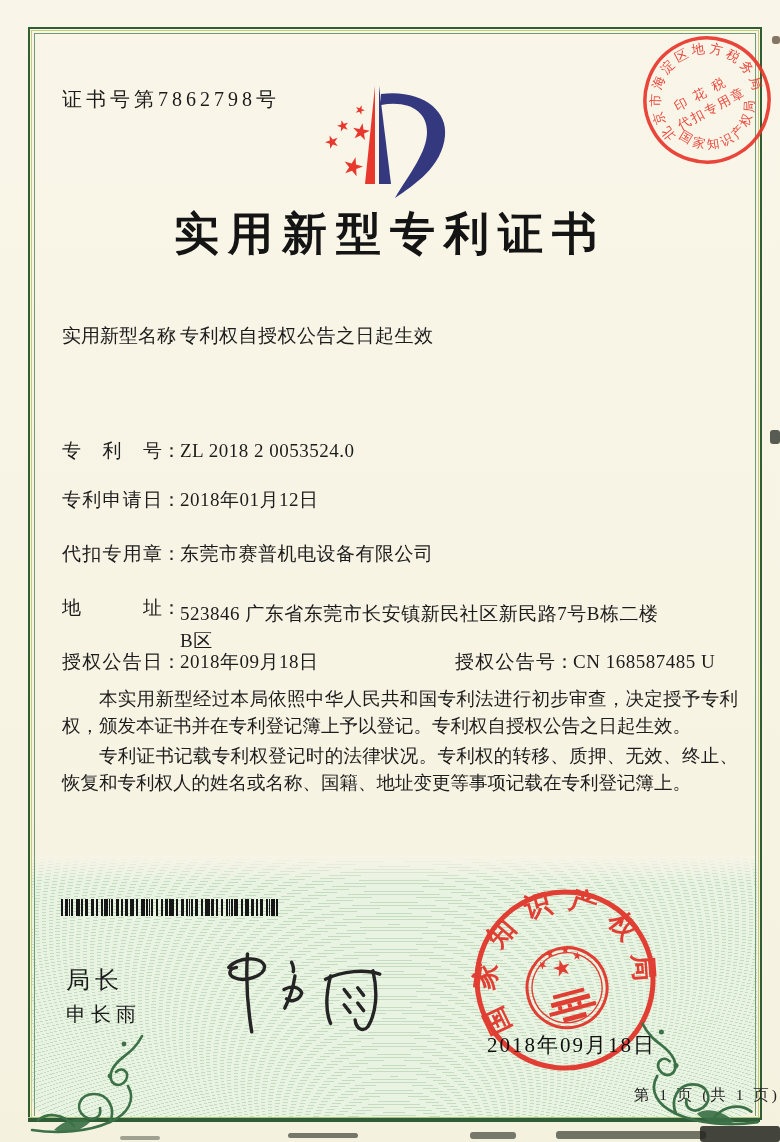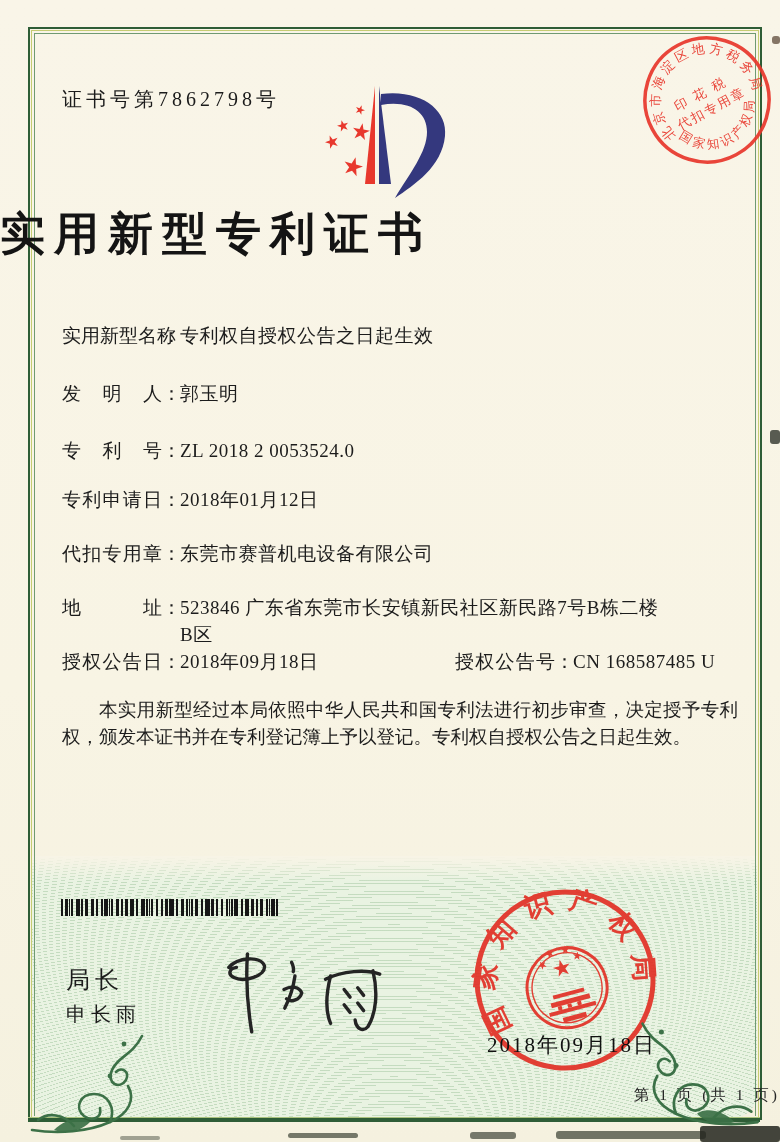--- a/index.html
+++ b/index.html
@@ -20,38 +20,38 @@
     background-image:repeating-radial-gradient(ellipse 1100px 380px at 50% 135%,rgba(122,172,122,.33) 0 1.6px,rgba(122,172,122,0) 1.6px 8px);}
   .panel::before{content:"";position:absolute;left:0;top:0;right:0;height:26px;
     background:linear-gradient(#f8f4e6,rgba(248,244,230,0));}
   .flourish{position:absolute;z-index:6;}
   .flourish path{stroke:#3c7147;stroke-width:2.6;fill:none;stroke-linecap:round;}
   .flourish .leaf{fill:#3c7147;stroke:none;opacity:.92;}
   .flourish circle{fill:#3c7147;}
   
   .cert-no{position:absolute;left:62px;top:86px;font-size:20px;letter-spacing:4px;z-index:3;}
   .logo{position:absolute;left:315px;top:80px;z-index:3;}
-  .title{position:absolute;left:0;right:0;top:204px;text-align:left;font-size:45px;font-weight:bold;
+  .title{position:absolute;left:0;right:0;top:204px;text-align:center;font-size:45px;font-weight:bold;
     letter-spacing:9px;color:#141414;z-index:3;}
   
   .tax-stamp{position:absolute;left:627px;top:20px;z-index:4;opacity:.92;}
   .seal{position:absolute;left:465px;top:880px;z-index:4;opacity:.93;}
   .seal-date{position:absolute;left:487px;top:1031px;font-size:21px;letter-spacing:2px;color:#111;z-index:5;}
   
   .row{position:absolute;left:62px;font-size:19px;line-height:27px;z-index:3;white-space:nowrap;}
   .flabel{display:inline-block;width:100px;text-align:justify;text-align-last:justify;vertical-align:top;}
   .fcolon{display:inline-block;width:18px;vertical-align:top;}
   .fvalue{display:inline-block;vertical-align:top;letter-spacing:.5px;}
-  .fvalue.wrap{white-space:normal;width:482px;}
+  .fvalue.wrap{white-space:normal;width:482px;margin-top:6px;}
   .grant2{position:absolute;left:393px;top:0;}
   .grant2 .flabel{width:100px;}
   
   .paras{position:absolute;left:62px;top:682px;width:676px;font-size:18.5px;line-height:26.5px;
     text-align:justify;z-index:3;}
-  .paras p{margin:15px 0 3px 0;text-indent:2em;}
+  .paras p{margin:4px 0 3px 0;text-indent:2em;}
   
   .barcode{position:absolute;left:61px;top:899px;width:220px;height:17px;z-index:3;
     background-image:
       repeating-linear-gradient(90deg,#161616 0 2px,transparent 2px 5px),
       repeating-linear-gradient(90deg,#161616 0 1px,transparent 1px 8px),
       repeating-linear-gradient(90deg,transparent 0 4px,#161616 4px 6px,transparent 6px 13px);}
   .director-title{position:absolute;left:66px;top:964px;font-size:24px;letter-spacing:5px;z-index:3;}
   .director-name{position:absolute;left:66px;top:1001px;font-size:20px;letter-spacing:5px;z-index:3;}
   .signature{position:absolute;left:200px;top:942px;z-index:3;}
   .signature path{stroke:#242424;stroke-width:4;fill:none;stroke-linecap:round;stroke-linejoin:round;}
@@ -110,23 +110,20 @@
     <path d="M60,6 L50,104 L60,104 Z" fill="#e8382d"></path>
     <path d="M64,6 L64,104 L76,104 Z" fill="#34387e"></path>
     <path d="M66,14 C106,9 133,30 130,56 C127,87 99,105 80,118 C95,93 112,72 112,52 C112,32 95,20 66,25 Z" fill="#34387e"></path>
   </svg>
 
   <div class="title">实用新型专利证书</div>
 
   <div class="row" style="top:322px">
     <span class="flabel">实用新型名称</span><span class="fcolon">：</span><span class="fvalue">专利权自授权公告之日起生效</span>
   </div>
-  <div class="row" style="top:380px">
-    <span class="flabel">发明人</span><span class="fcolon">：</span><span class="fvalue">郭玉明</span>
-  </div>
   <div class="row" style="top:437px">
     <span class="flabel">专利号</span><span class="fcolon">：</span><span class="fvalue">ZL 2018 2 0053524.0</span>
   </div>
   <div class="row" style="top:486px">
     <span class="flabel">专利申请日</span><span class="fcolon">：</span><span class="fvalue">2018年01月12日</span>
   </div>
   <div class="row" style="top:540px">
     <span class="flabel">代扣专用章</span><span class="fcolon">：</span><span class="fvalue">东莞市赛普机电设备有限公司</span>
   </div>
   <div class="row" style="top:594px">
@@ -134,20 +131,21 @@
   </div>
   <div class="row" style="top:648px">
     <span class="flabel">授权公告日</span><span class="fcolon">：</span><span class="fvalue">2018年09月18日</span>
     <span class="grant2">
       <span class="flabel">授权公告号</span><span class="fcolon">：</span><span class="fvalue">CN 168587485 U</span>
     </span>
   </div>
 
   <div class="paras">
     <p>本实用新型经过本局依照中华人民共和国专利法进行初步审查，决定授予专利权，颁发本证书并在专利登记簿上予以登记。专利权自授权公告之日起生效。</p>
+    <p>专利证书记载专利权登记时的法律状况。专利权的转移、质押、无效、终止、恢复和专利权人的姓名或名称、国籍、地址变更等事项记载在专利登记簿上。</p>
   </div>
 
   <div class="barcode"></div>
 
   <div class="director-title">局长</div>
   <div class="director-name">申长雨</div>
 
   <svg class="signature" width="195" height="100" viewBox="0 0 230 110">
     <path d="M56,10 C54,38 56,72 61,102"></path>
     <path d="M34,26 C44,14 72,12 76,24 C78,36 52,44 40,38 C32,34 35,27 43,26"></path>

